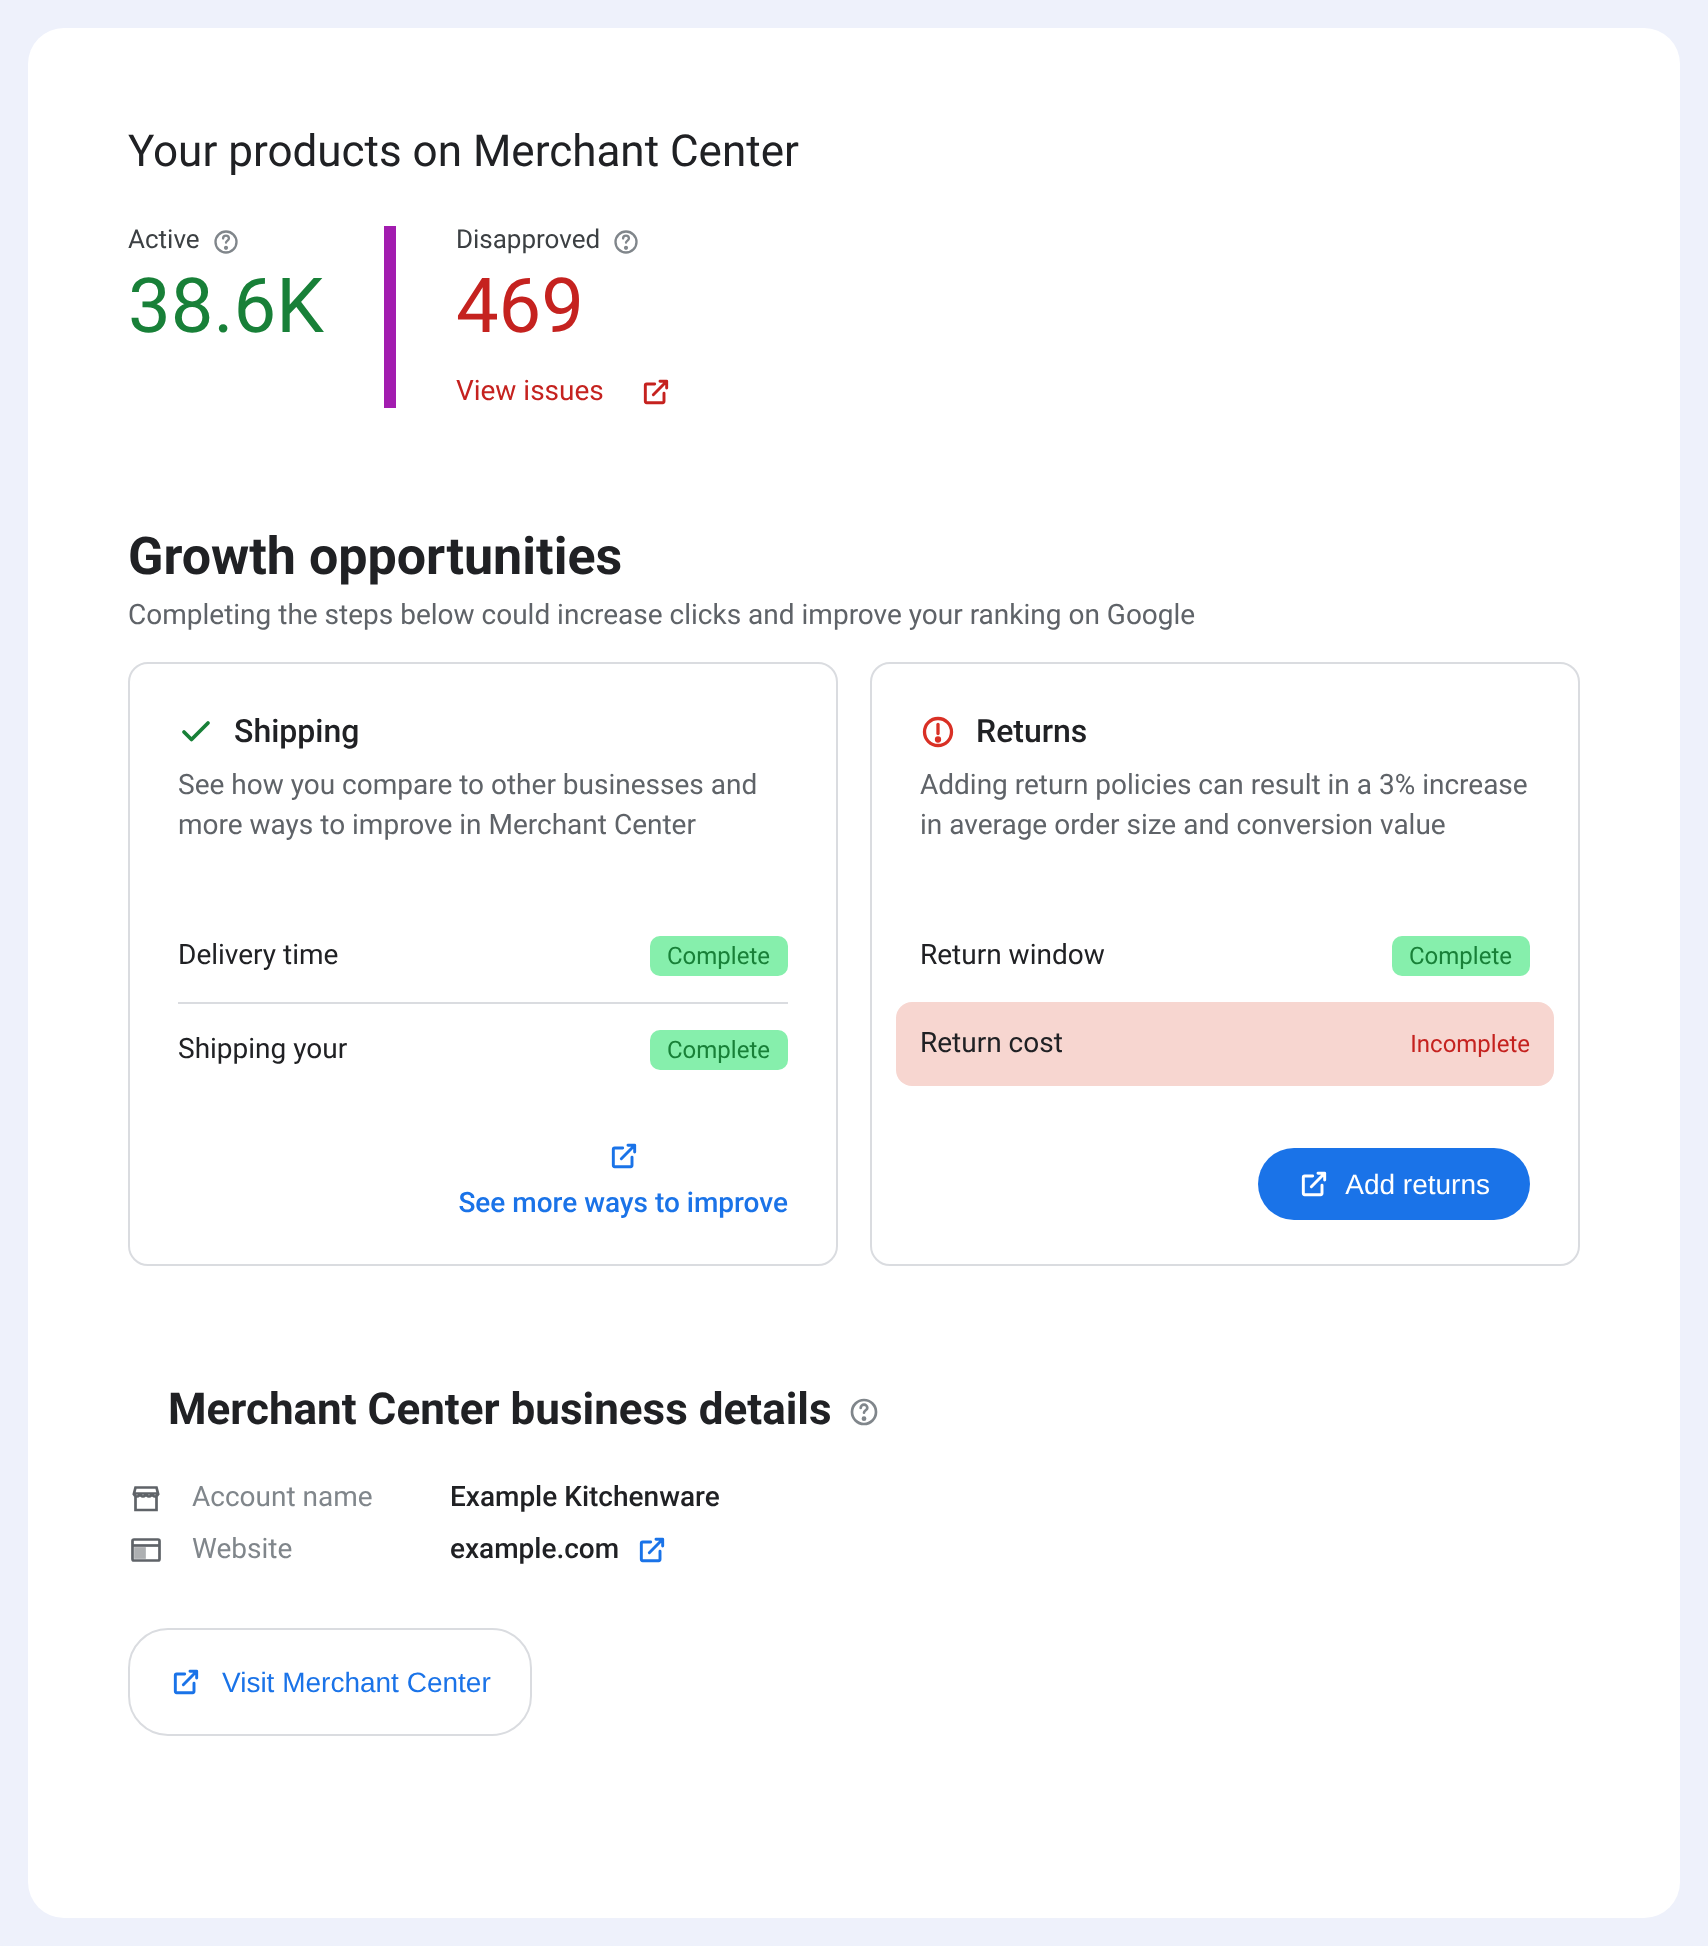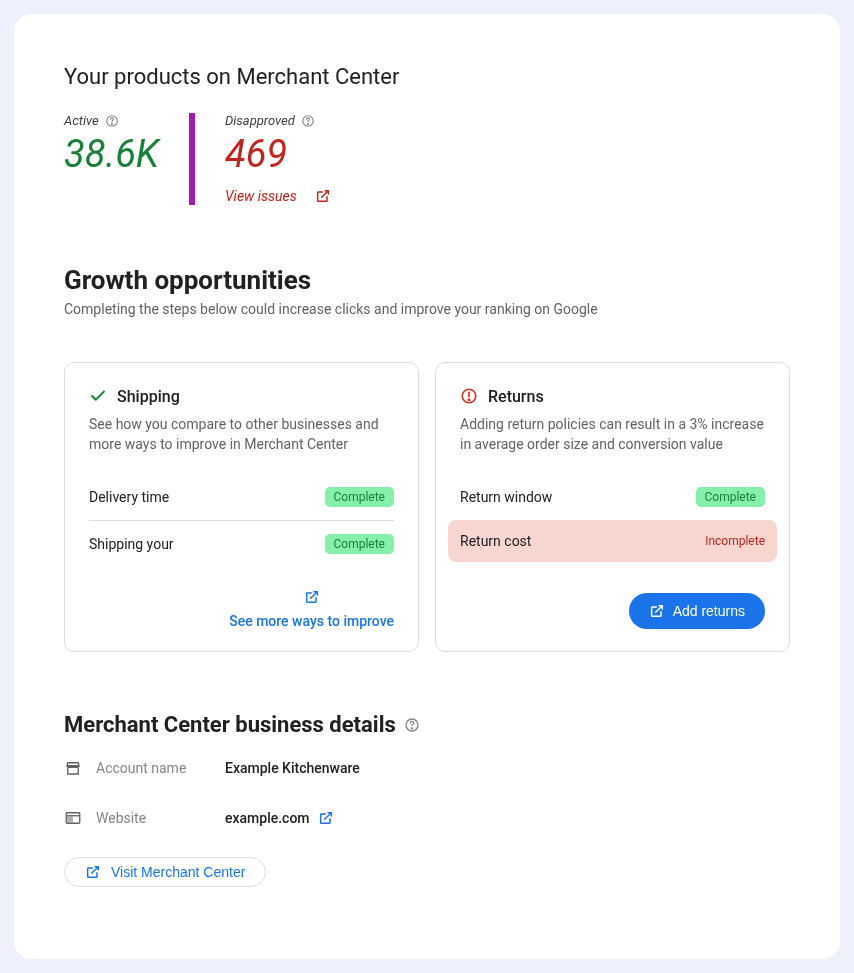--- a/index.html
+++ b/index.html
@@ -25,21 +25,20 @@
       color: #202124;
       font-weight: 400;
       margin-bottom: 24px;
     }
     .stats-row {
       display: flex;
       gap: 0;
     }
     .stat-block {
       padding-right: 30px;
-      font-style: italic;
     }
     .stat-block.disapproved {
       border-left: 6px solid #a21caf;
       padding-left: 30px;
     }
     .stat-label-row {
       display: flex;
       align-items: center;
       gap: 6px;
       margin-bottom: 4px;
@@ -78,50 +77,50 @@
       margin-top: 60px;
     }
     .growth-title {
       font-size: 26px;
       color: #202124;
       margin-bottom: 6px;
     }
     .growth-subtitle {
       font-size: 14px;
       color: #5f6368;
-      margin-bottom: 45px;
+      margin-bottom: 15px;
     }
     .card-row {
       display: flex;
       gap: 16px;
     }
     .opportunity-card {
       flex: 1;
       border: 1px solid #dadce0;
       border-radius: 10px;
       padding: 24px 24px 22px 24px;
       display: flex;
       flex-direction: column;
     }
     .card-header {
       display: flex;
-      align-items: center;
+      align-items: flex-end;
       gap: 10px;
       margin-bottom: 8px;
     }
     .card-title {
       font-size: 16px;
       color: #202124;
       font-weight: 500;
     }
     .card-desc {
       font-size: 14px;
       color: #5f6368;
       line-height: 1.45;
-      margin-bottom: 20px;
+      margin-bottom: 32px;
     }
     .status-row {
       display: flex;
       justify-content: space-between;
       align-items: center;
       padding: 13px 0;
     }
     .status-row.bordered {
       border-bottom: 1px solid #dadce0;
     }
@@ -180,25 +179,26 @@
     }
     .details-title-row {
       display: flex;
       align-items: center;
       gap: 8px;
       margin-bottom: 22px;
     }
     .details-title {
       font-size: 22px;
       color: #202124;
+      margin-left: 20px;
     }
     .details-table {
       display: flex;
       flex-direction: column;
-      gap: 32px;
+      gap: 8px;
       margin-bottom: 30px;
     }
     .detail-row {
       display: flex;
       align-items: center;
       gap: 14px;
     }
     .detail-icon {
       width: 18px;
       height: 18px;
@@ -217,21 +217,21 @@
       display: inline-flex;
       align-items: center;
       gap: 8px;
     }
     .outline-btn {
       display: inline-flex;
       align-items: center;
       gap: 10px;
       border: 1px solid #dadce0;
       border-radius: 20px;
-      padding: 6px 20px;
+      padding: 18px 20px;
       font-size: 14px;
       color: #1a73e8;
       font-weight: 500;
       cursor: pointer;
       background: #fff;
       justify-content: space-between;
     }
     .icon-16 {
       width: 16px;
       height: 16px;

